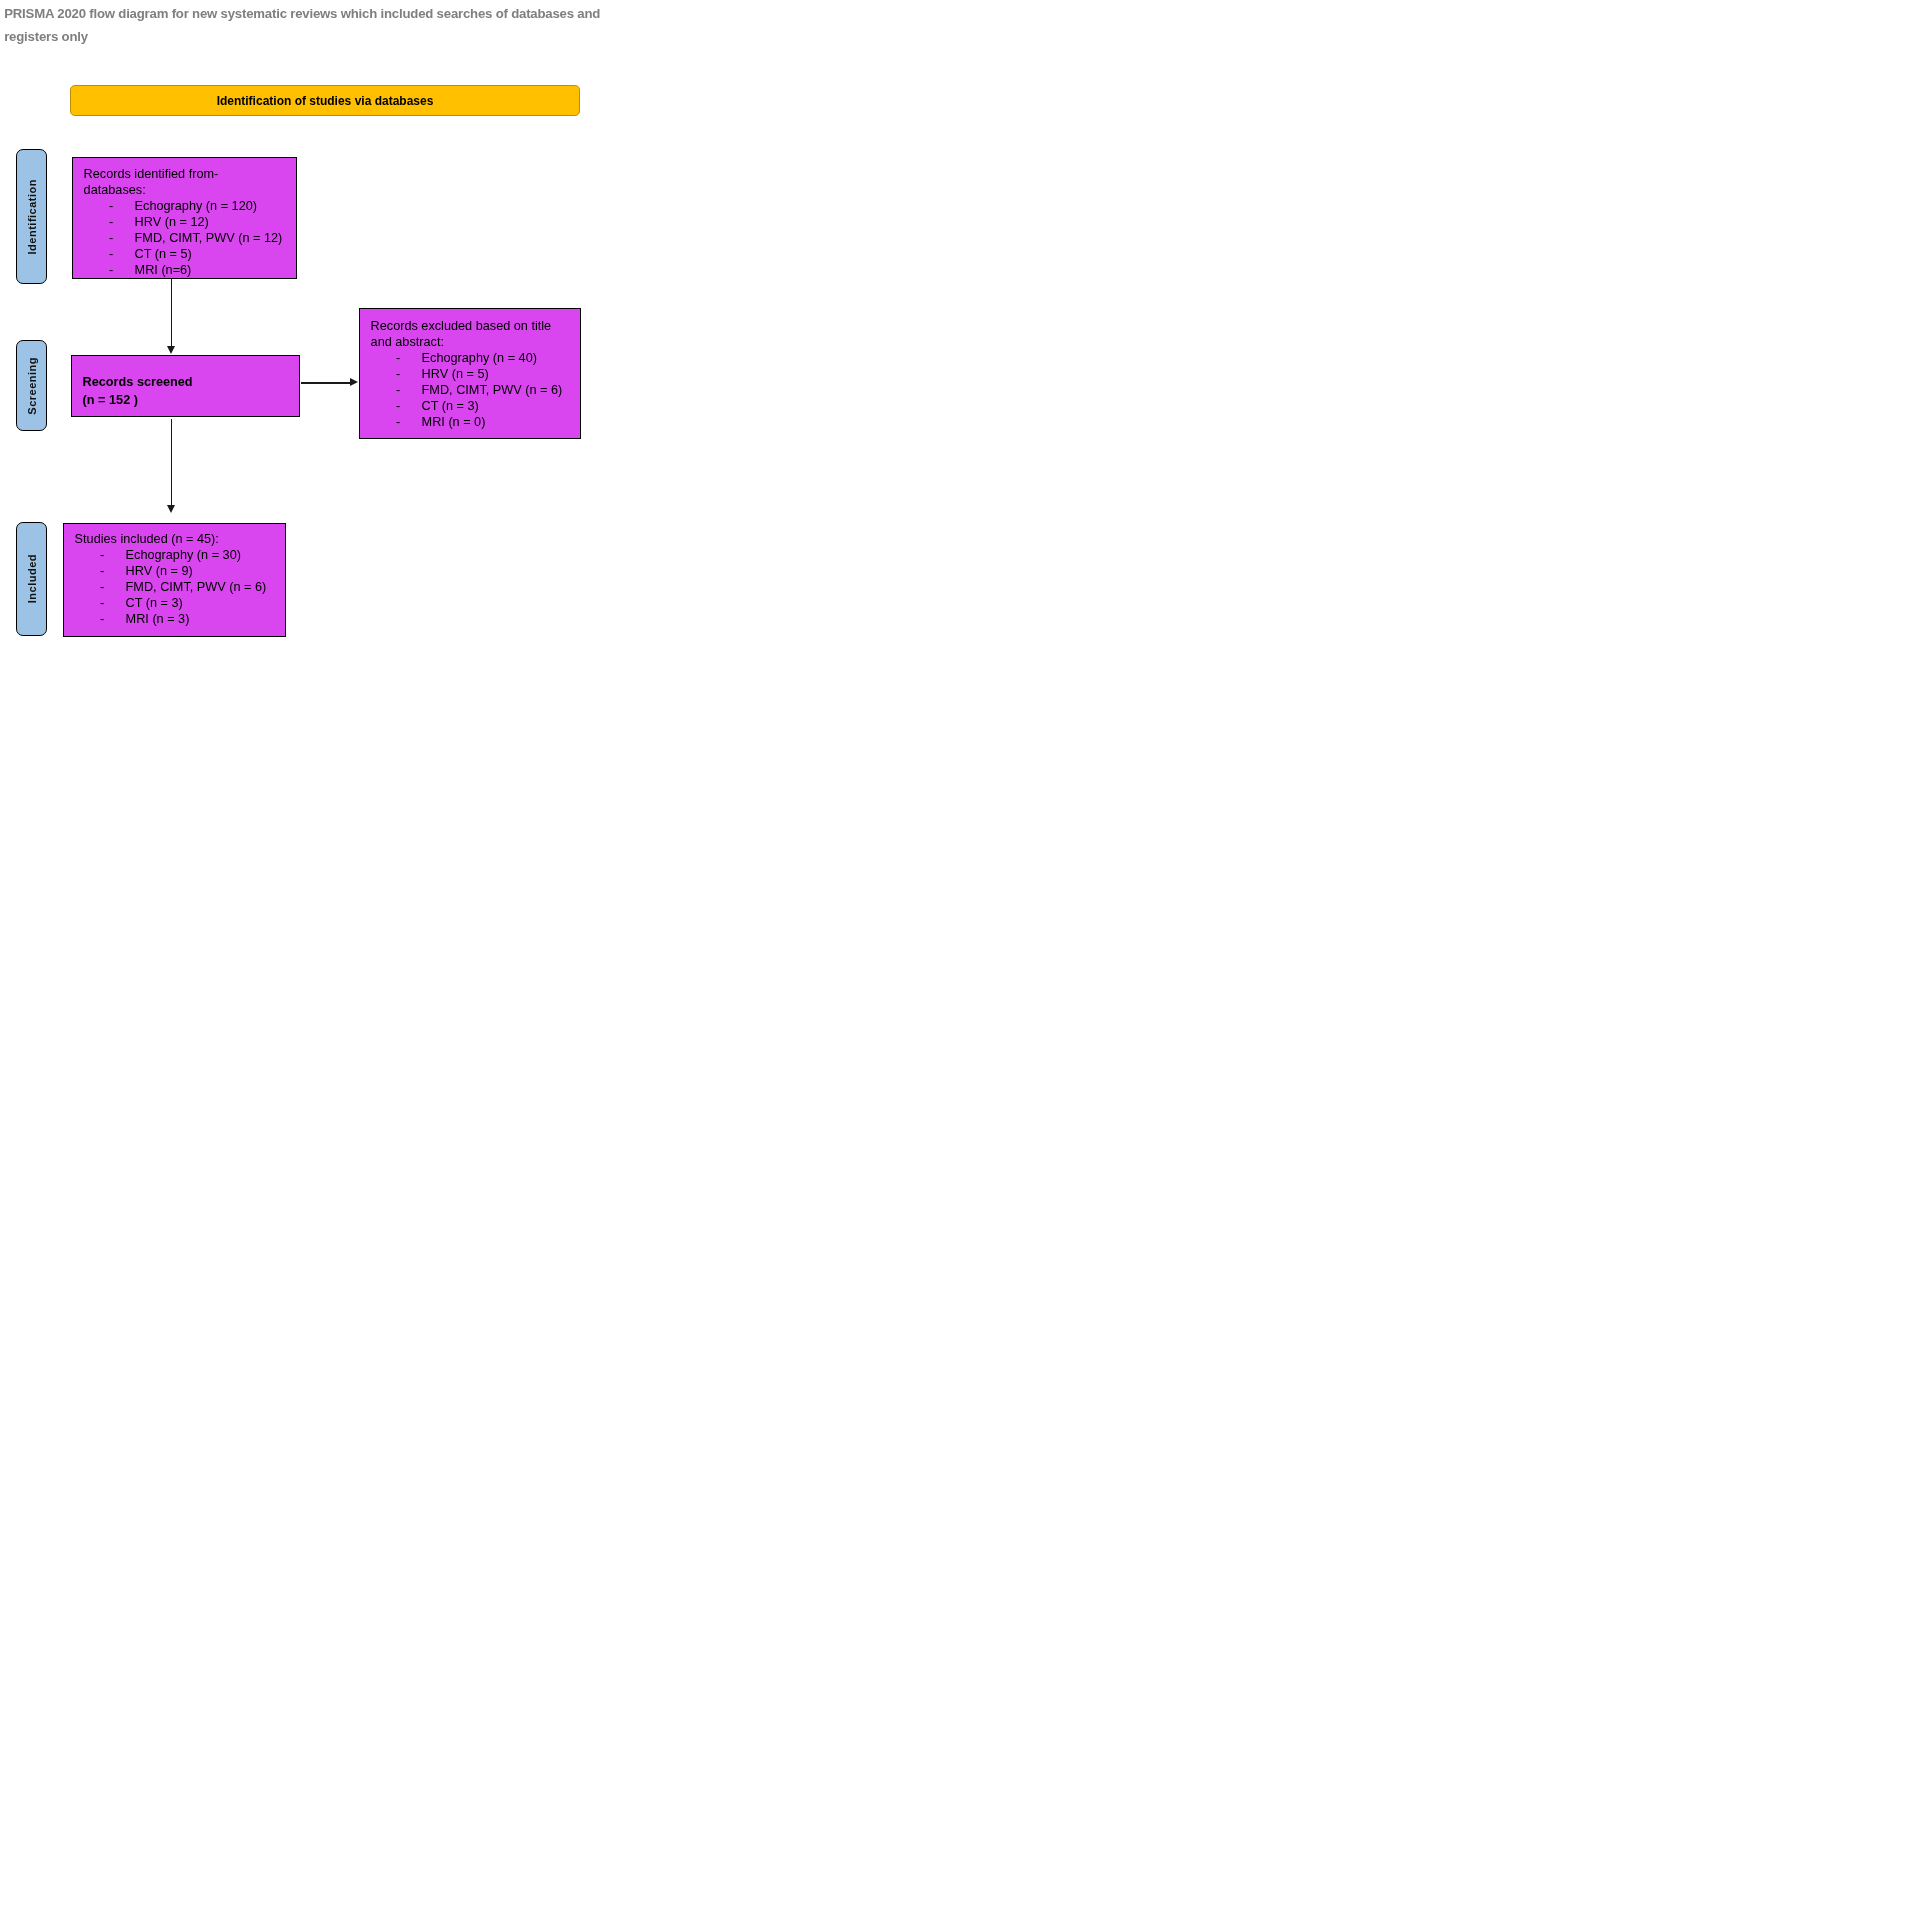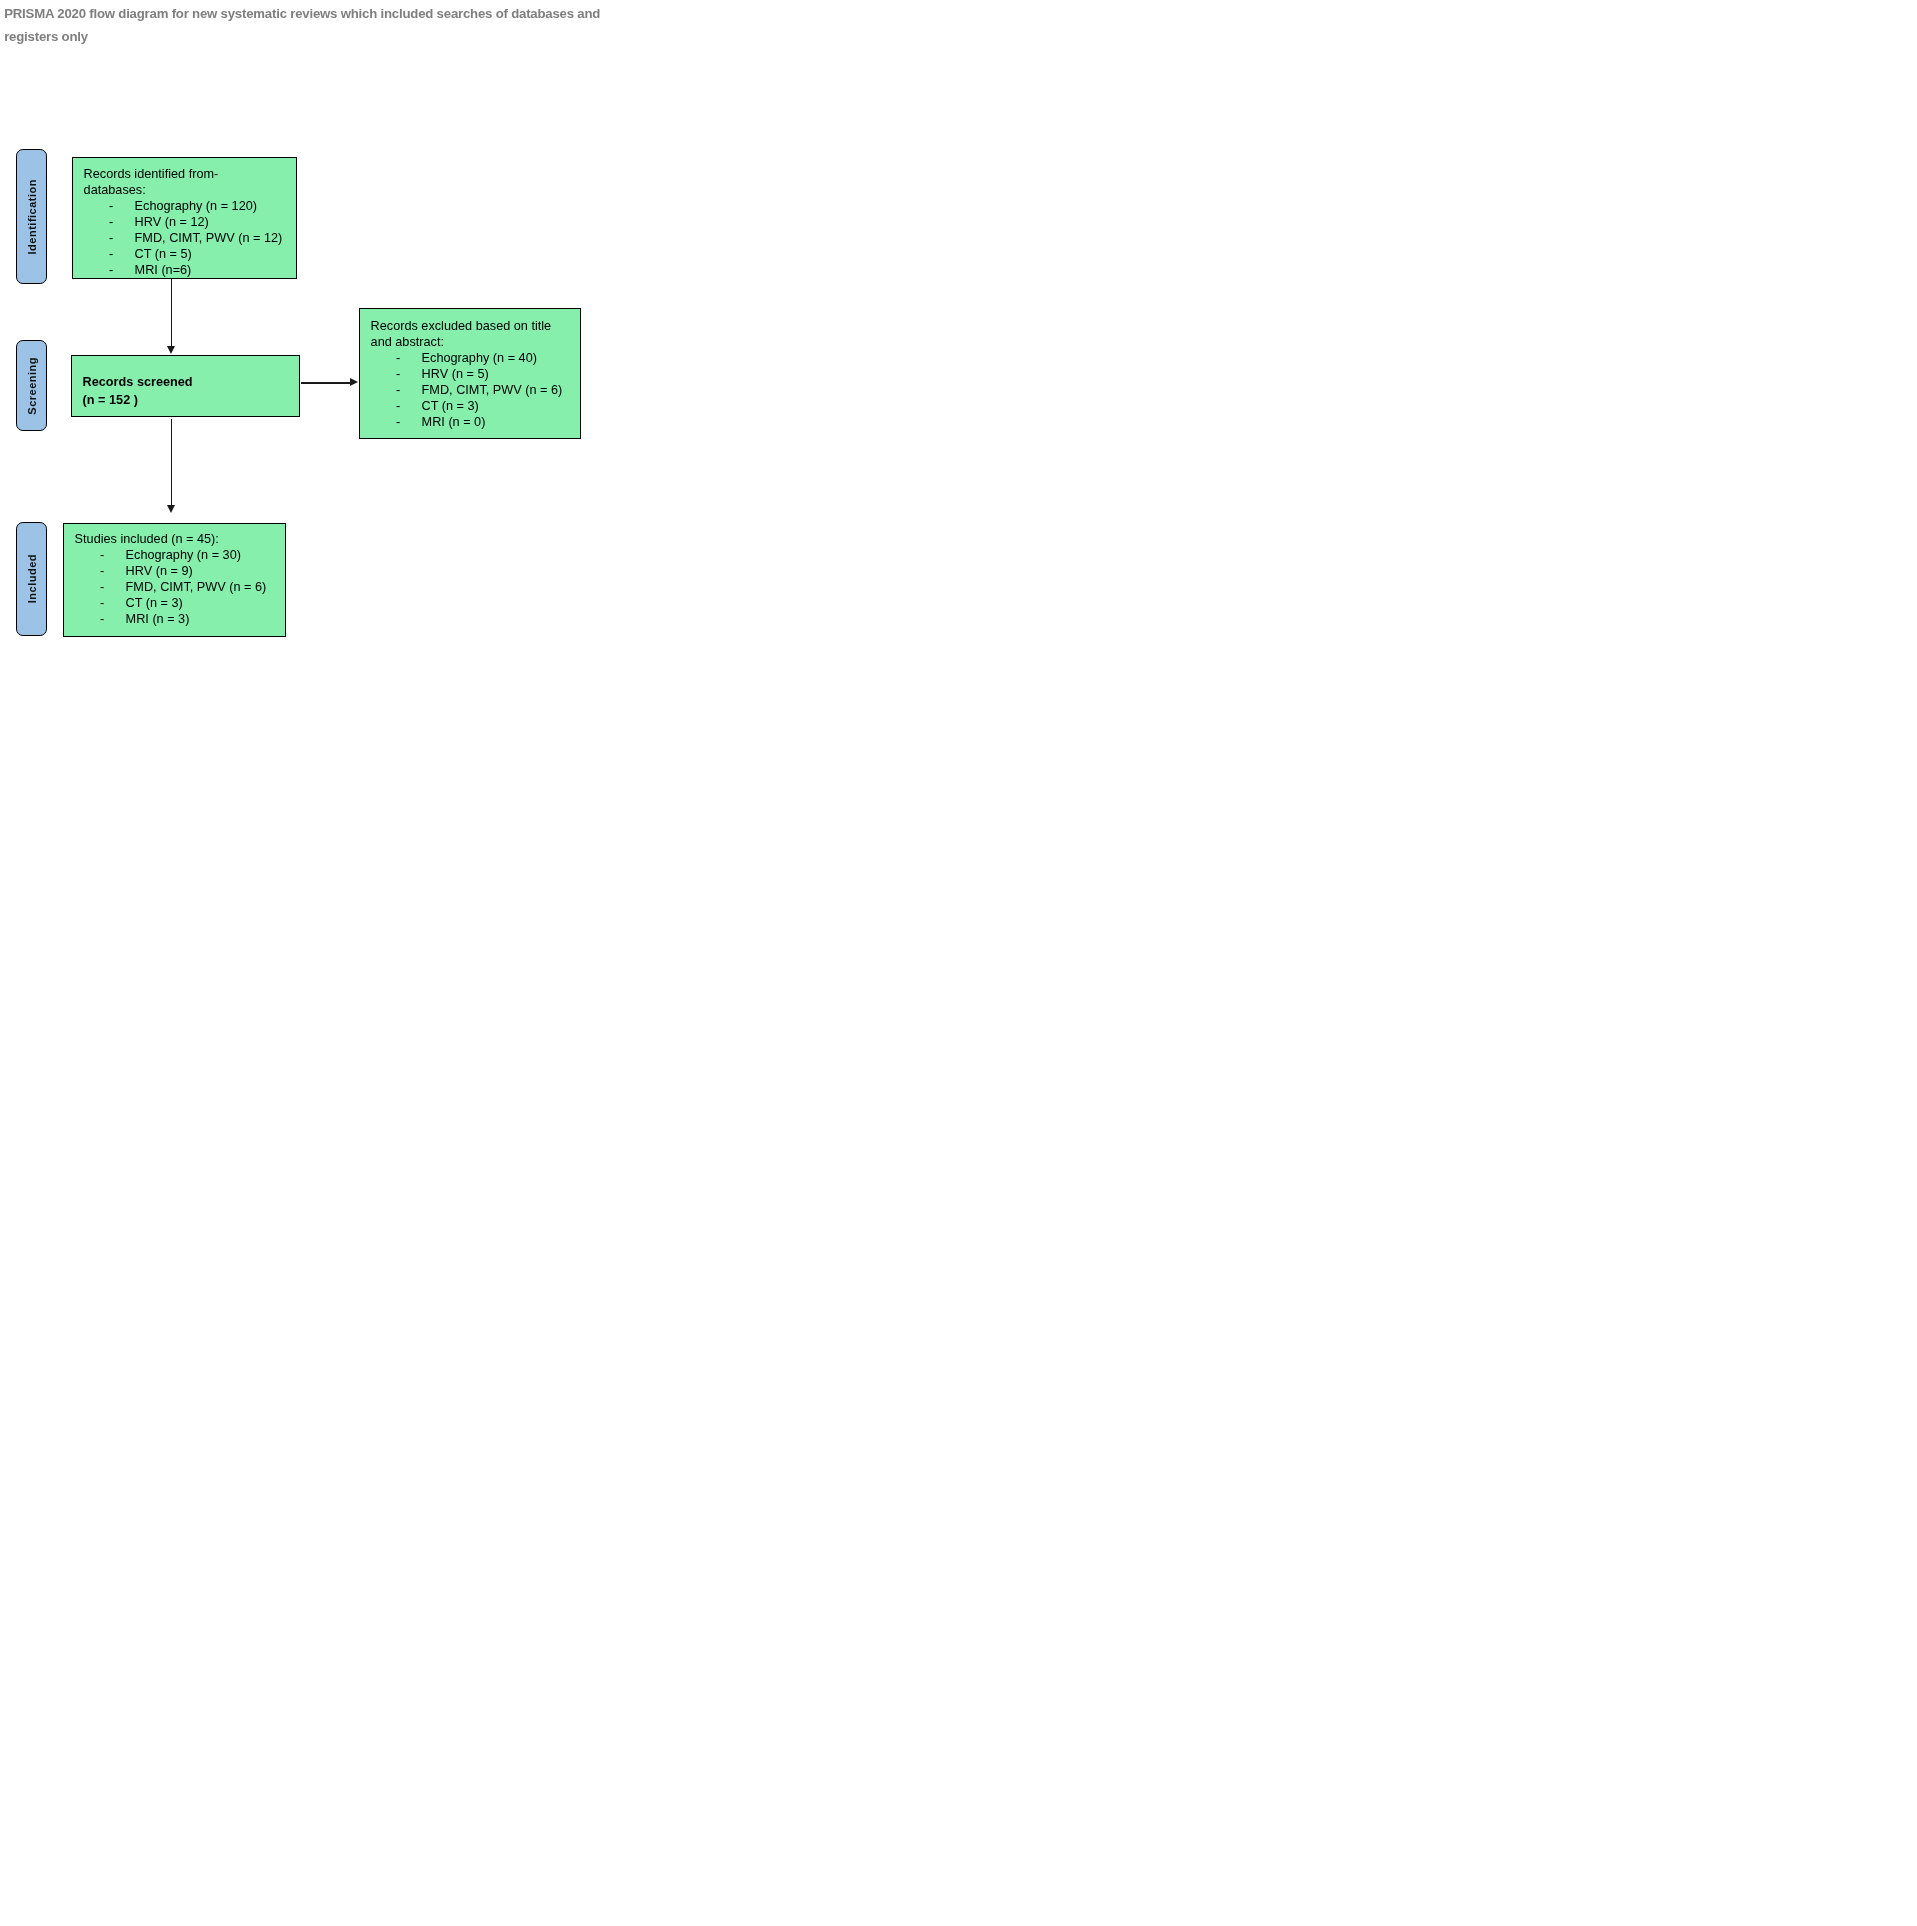--- a/index.html
+++ b/index.html
@@ -55,21 +55,21 @@
     letter-spacing: 0.5px;
     white-space: nowrap;
   }
   .pill-identification { top: 149px; height: 135px; }
   .pill-screening      { top: 340px; height: 91px; }
   .pill-included       { top: 522px; height: 114px; }
 
   .box {
     position: absolute;
     box-sizing: border-box;
-    background: #86efac;
+    background: #d946ef;
     border: 1.6px solid var(--box-border, #000000);
     font-size: 12.7px;
     color: #000000;
   }
   .box-identified { left: 72px; top: 157px; width: 225px; height: 122px; padding: 8px 2.1px 3.2px 10.6px; }
   .box-screened   { left: 71px; top: 355px; width: 229px; height: 62px; padding: 17px 2.1px 3.2px 10.6px; font-weight: bold; }
   .box-excluded   { left: 359px; top: 308px; width: 222px; height: 131px; padding: 8.5px 2.1px 3.2px 10.6px; }
   .box-included   { left: 63px; top: 523px; width: 223px; height: 114px; padding: 6.9px 2.1px 3.2px 10.6px; }
 
   .box-line { line-height: 16px; white-space: nowrap; }
@@ -120,20 +120,23 @@
   .arrow-right.a3 { top: 378px; left: 301px; width: 57px; }
   .arrow-right.a3 .shaft { width: 50px; }
 </style>
 </head>
 <body>
 
 <div class="page">
 
   <div class="doc-title">PRISMA 2020 flow diagram for new systematic reviews which included searches of databases and registers only</div>
 
+  <div class="banner">
+    <span class="banner-label">Identification of studies via databases</span>
+  </div>
 
   <div class="stage-pill pill-identification">
     <span class="vtext">Identification</span>
   </div>
   <div class="stage-pill pill-screening">
     <span class="vtext">Screening</span>
   </div>
   <div class="stage-pill pill-included">
     <span class="vtext">Included</span>
   </div>

